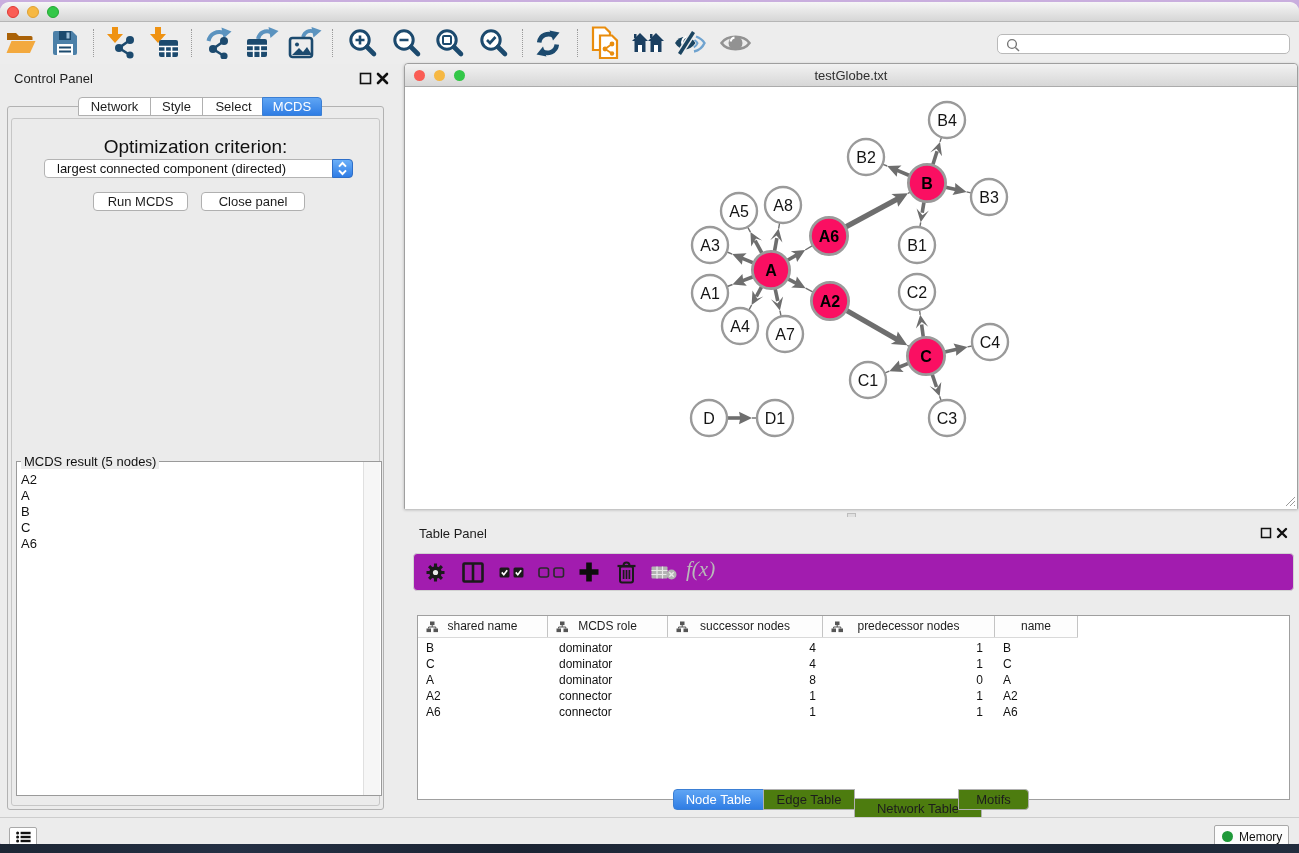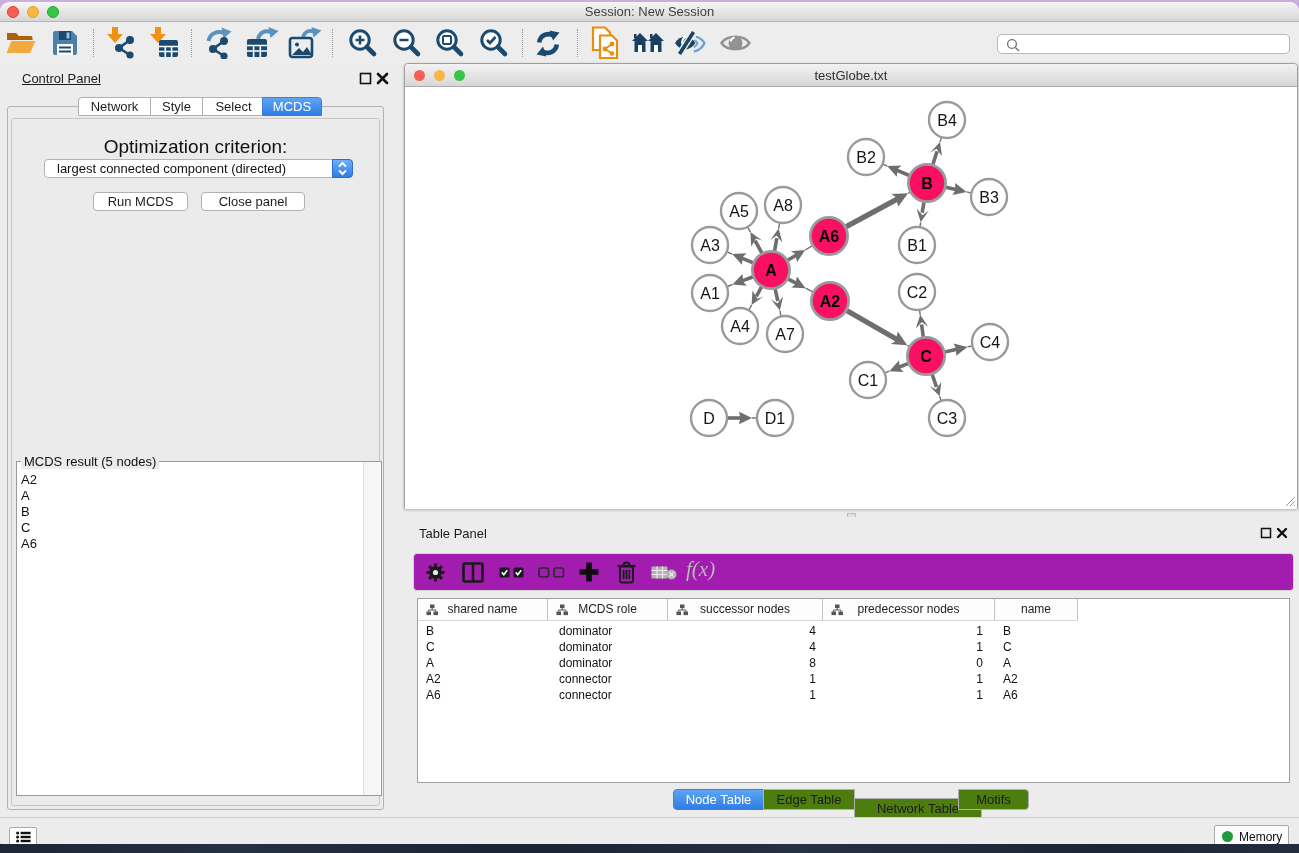--- a/index.html
+++ b/index.html
@@ -54,40 +54,39 @@
   #nettitle { position:absolute; left:0; top:0; width:100%; height:23px;
     background:linear-gradient(#f2f2f2,#d7d7d7); border-bottom:1px solid #ababab;
     border-radius:4px 4px 0 0; }
   #nettitle .t { position:absolute; top:4px; width:100%; text-align:center;
     font-size:13px; color:#2f2f2f; }
   .tln { position:absolute; top:6px; width:11px; height:11px; border-radius:50%; }
   
   #tblpanel { position:absolute; left:391px; top:515px; width:908px; height:300px; background:#ececec; }
   #tbltools { position:absolute; left:22px; top:36px; width:881px; height:38px;
     background:#a21caf; border:1px solid #d2d2d2; border-radius:4px; }
-  #tblbox { position:absolute; left:26px; top:81px; width:873px; height:185px;
+  #tblbox { position:absolute; left:26px; top:98px; width:873px; height:185px;
     background:#fff; border:1px solid #9f9f9f; }
   .th { position:absolute; top:0; height:21px; border-right:1px solid #c4c4c4;
     font-size:12px; color:#1d1d1d; text-align:center; line-height:21px; background:#fdfdfd; }
   .hicon { width:13px; height:12px; }
   .td { position:absolute; font-size:12px; color:#111; height:16px; line-height:16px; }
   .btab { position:absolute; top:272px; height:21px; background:#4d7c0f; border:1px solid #b0b0b0;
     font-size:13px; color:#1d1d1d; text-align:center; line-height:20px; }
   
   #statusbar { position:absolute; left:0; top:815px; width:1299px; height:28px;
     background:#ececec; border-top:1px solid #cdcdcd; }
 </style>
 </head>
 <body>
 <div id="appwin">
 <div id="titlebar">
   <div class="tl" style="left:7px;background:#fa5d55;border:0.5px solid #de3a34;"></div>
   <div class="tl" style="left:27px;background:#f6b843;border:0.5px solid #dfa032;"></div>
   <div class="tl" style="left:47px;background:#33c748;border:0.5px solid #24a733;"></div>
-  <div class="t">Session: New Session</div>
 </div>
 <div id="toolbar">
   <div class="tsep" style="left:93px"></div>
   <div class="tsep" style="left:191px"></div>
   <div class="tsep" style="left:332px"></div>
   <div class="tsep" style="left:522px"></div>
   <div class="tsep" style="left:577px"></div>
 
   <svg class="ticon" style="left:6px;top:8px" width="30" height="26" viewBox="0 0 30 26">
     <path d="M1 3 h9 l3 3 h12 a1.5 1.5 0 0 1 1.5 1.5 V10 H1 z" fill="#aa6208"></path>
@@ -226,21 +225,21 @@
   </svg>
 
   <div class="abs" style="left:997px;top:12px;width:293px;height:20px;background:#fff;border:1px solid #b9b9b9;border-radius:5px;">
     <svg class="abs" style="left:8px;top:3px" width="14" height="14" viewBox="0 0 14 14">
       <circle cx="6" cy="6" r="4.4" fill="none" stroke="#777" stroke-width="1.4"></circle>
       <path d="M9.4 9.4 L13 13" stroke="#777" stroke-width="1.4"></path>
     </svg>
   </div>
 </div>
 <div id="ctl">
-  <div class="ptitle abs" style="left:22px;top:7px;text-decoration:underline;">Control Panel</div>
+  <div class="ptitle abs" style="left:14px;top:7px;">Control Panel</div>
   <svg class="abs" style="left:359px;top:8px" width="13" height="13" viewBox="0 0 13 13">
     <rect x="1.5" y="1.5" width="10" height="10" fill="none" stroke="#111" stroke-width="1.6"></rect>
   </svg>
   <svg class="abs" style="left:376px;top:8px" width="13" height="13" viewBox="0 0 13 13">
     <path d="M2 2 L11 11 M11 2 L2 11" stroke="#111" stroke-width="2.6" stroke-linecap="round"></path>
   </svg>
   <div id="ctlbox">
         <div id="ctlbox2"></div>
       </div>
   <div class="tab" style="left:78px;width:73px;border-radius:4px 0 0 0;">Network</div>

